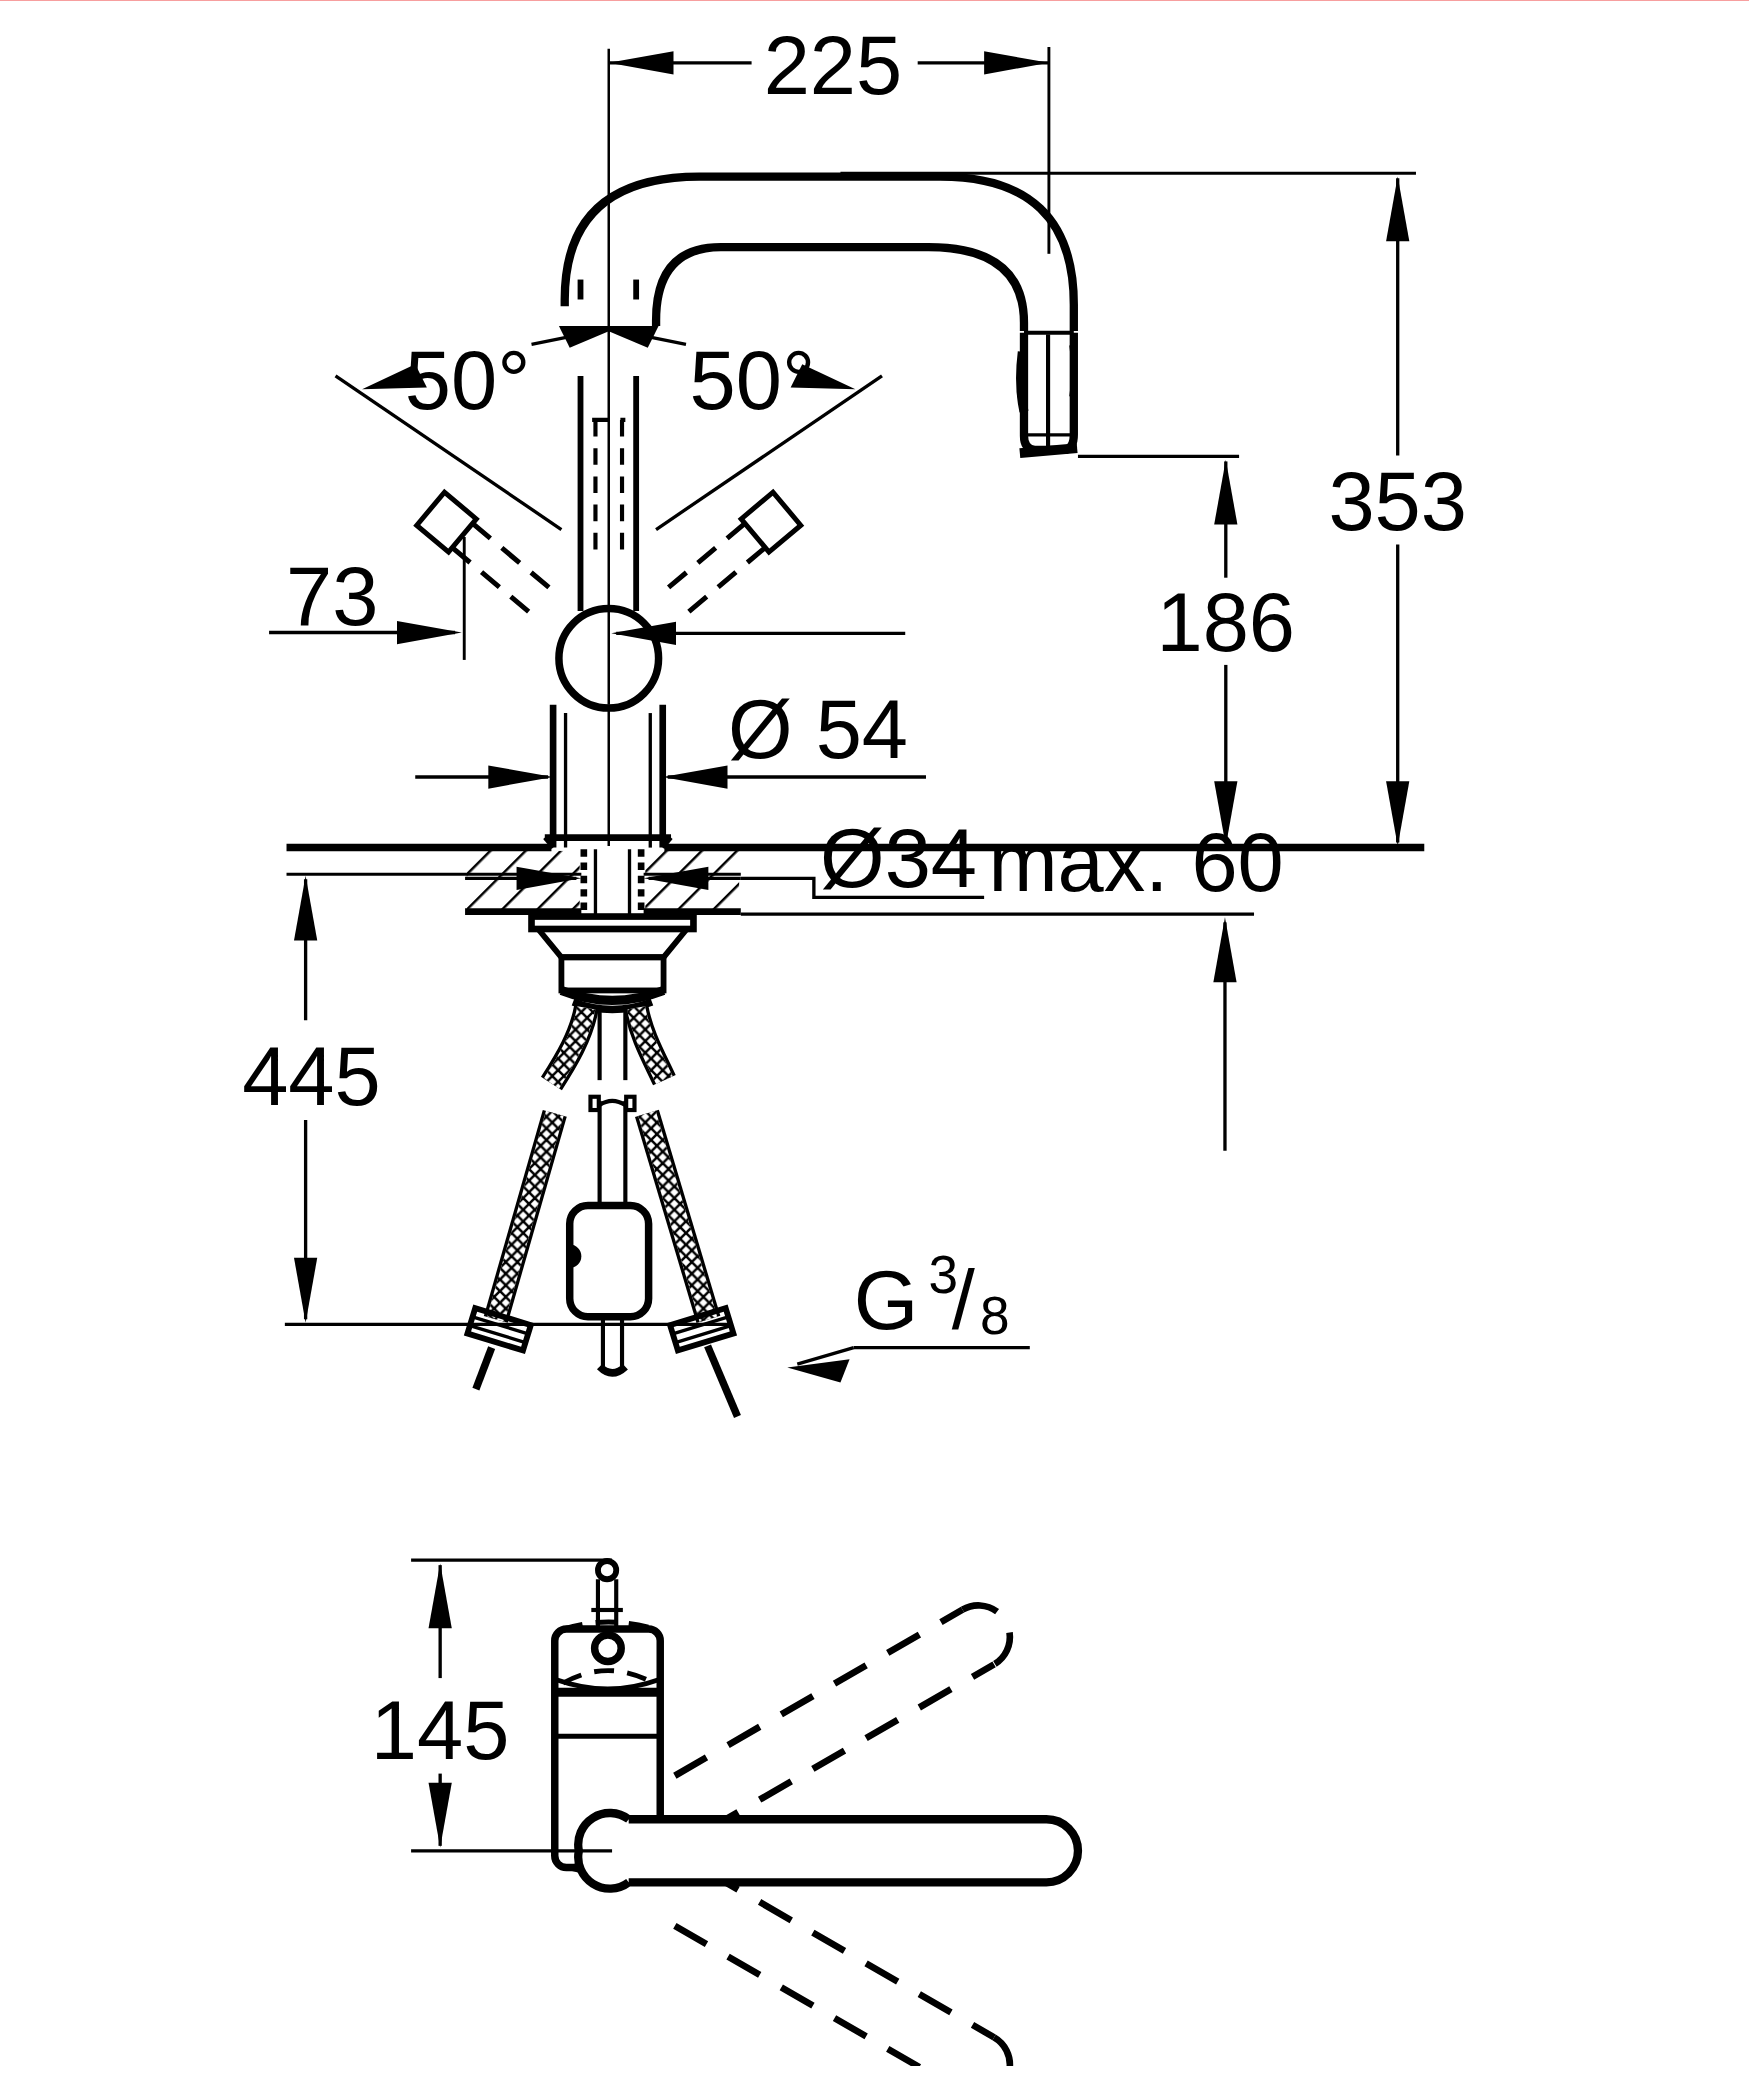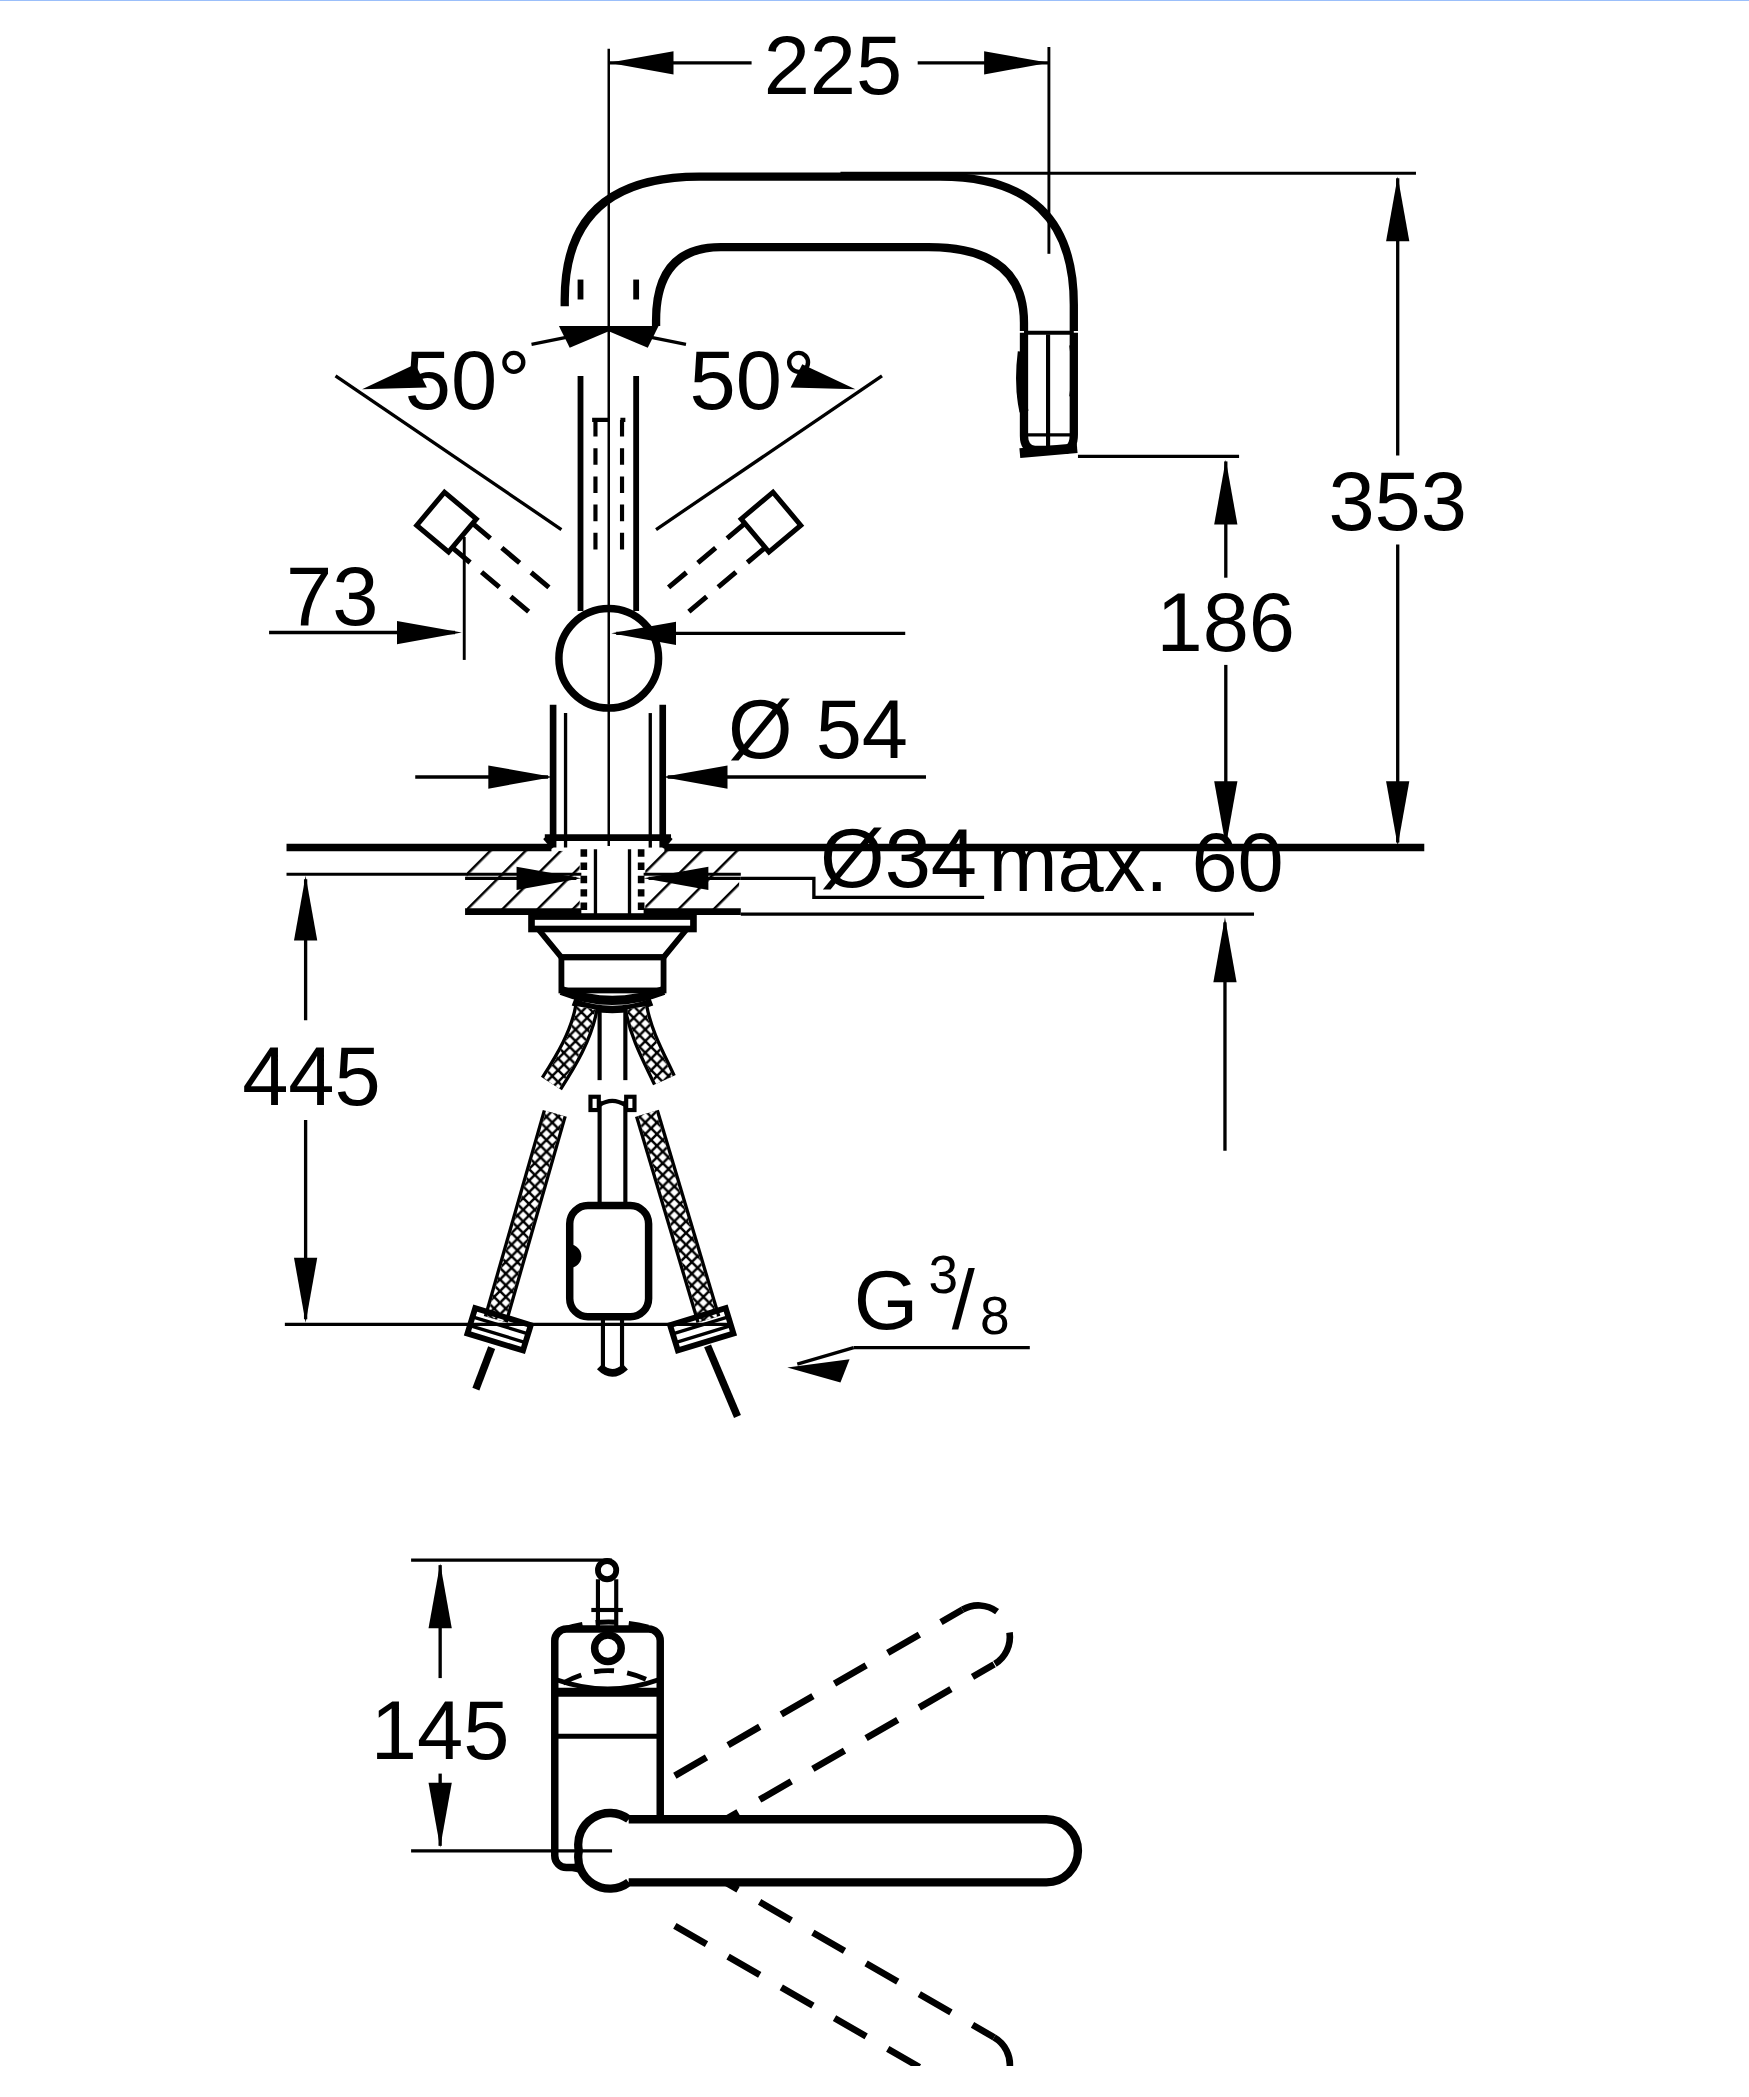--- a/index.html
+++ b/index.html
@@ -1,16 +1,16 @@
 <!DOCTYPE html>
 <html style="font-size:13.3px"><head>
 <meta charset="utf-8">
 <style>
   html,body{margin:0;padding:0;background:#ffffff;}
-  .page{width:1749px;height:2066px;background:#3b82f6;position:relative;overflow:hidden;}
+  .page{width:1749px;height:2066px;background:#ef4444;position:relative;overflow:hidden;}
   svg{display:block;}
   text{font-family:"Liberation Sans","DejaVu Sans",sans-serif;fill:#000;}
   .dim{font-size:100px;}
   .dim-small{font-size:64px;}
   .ln{stroke:#000;fill:none;}
 </style>
 </head>
 <body>
 
 <div class="page">

